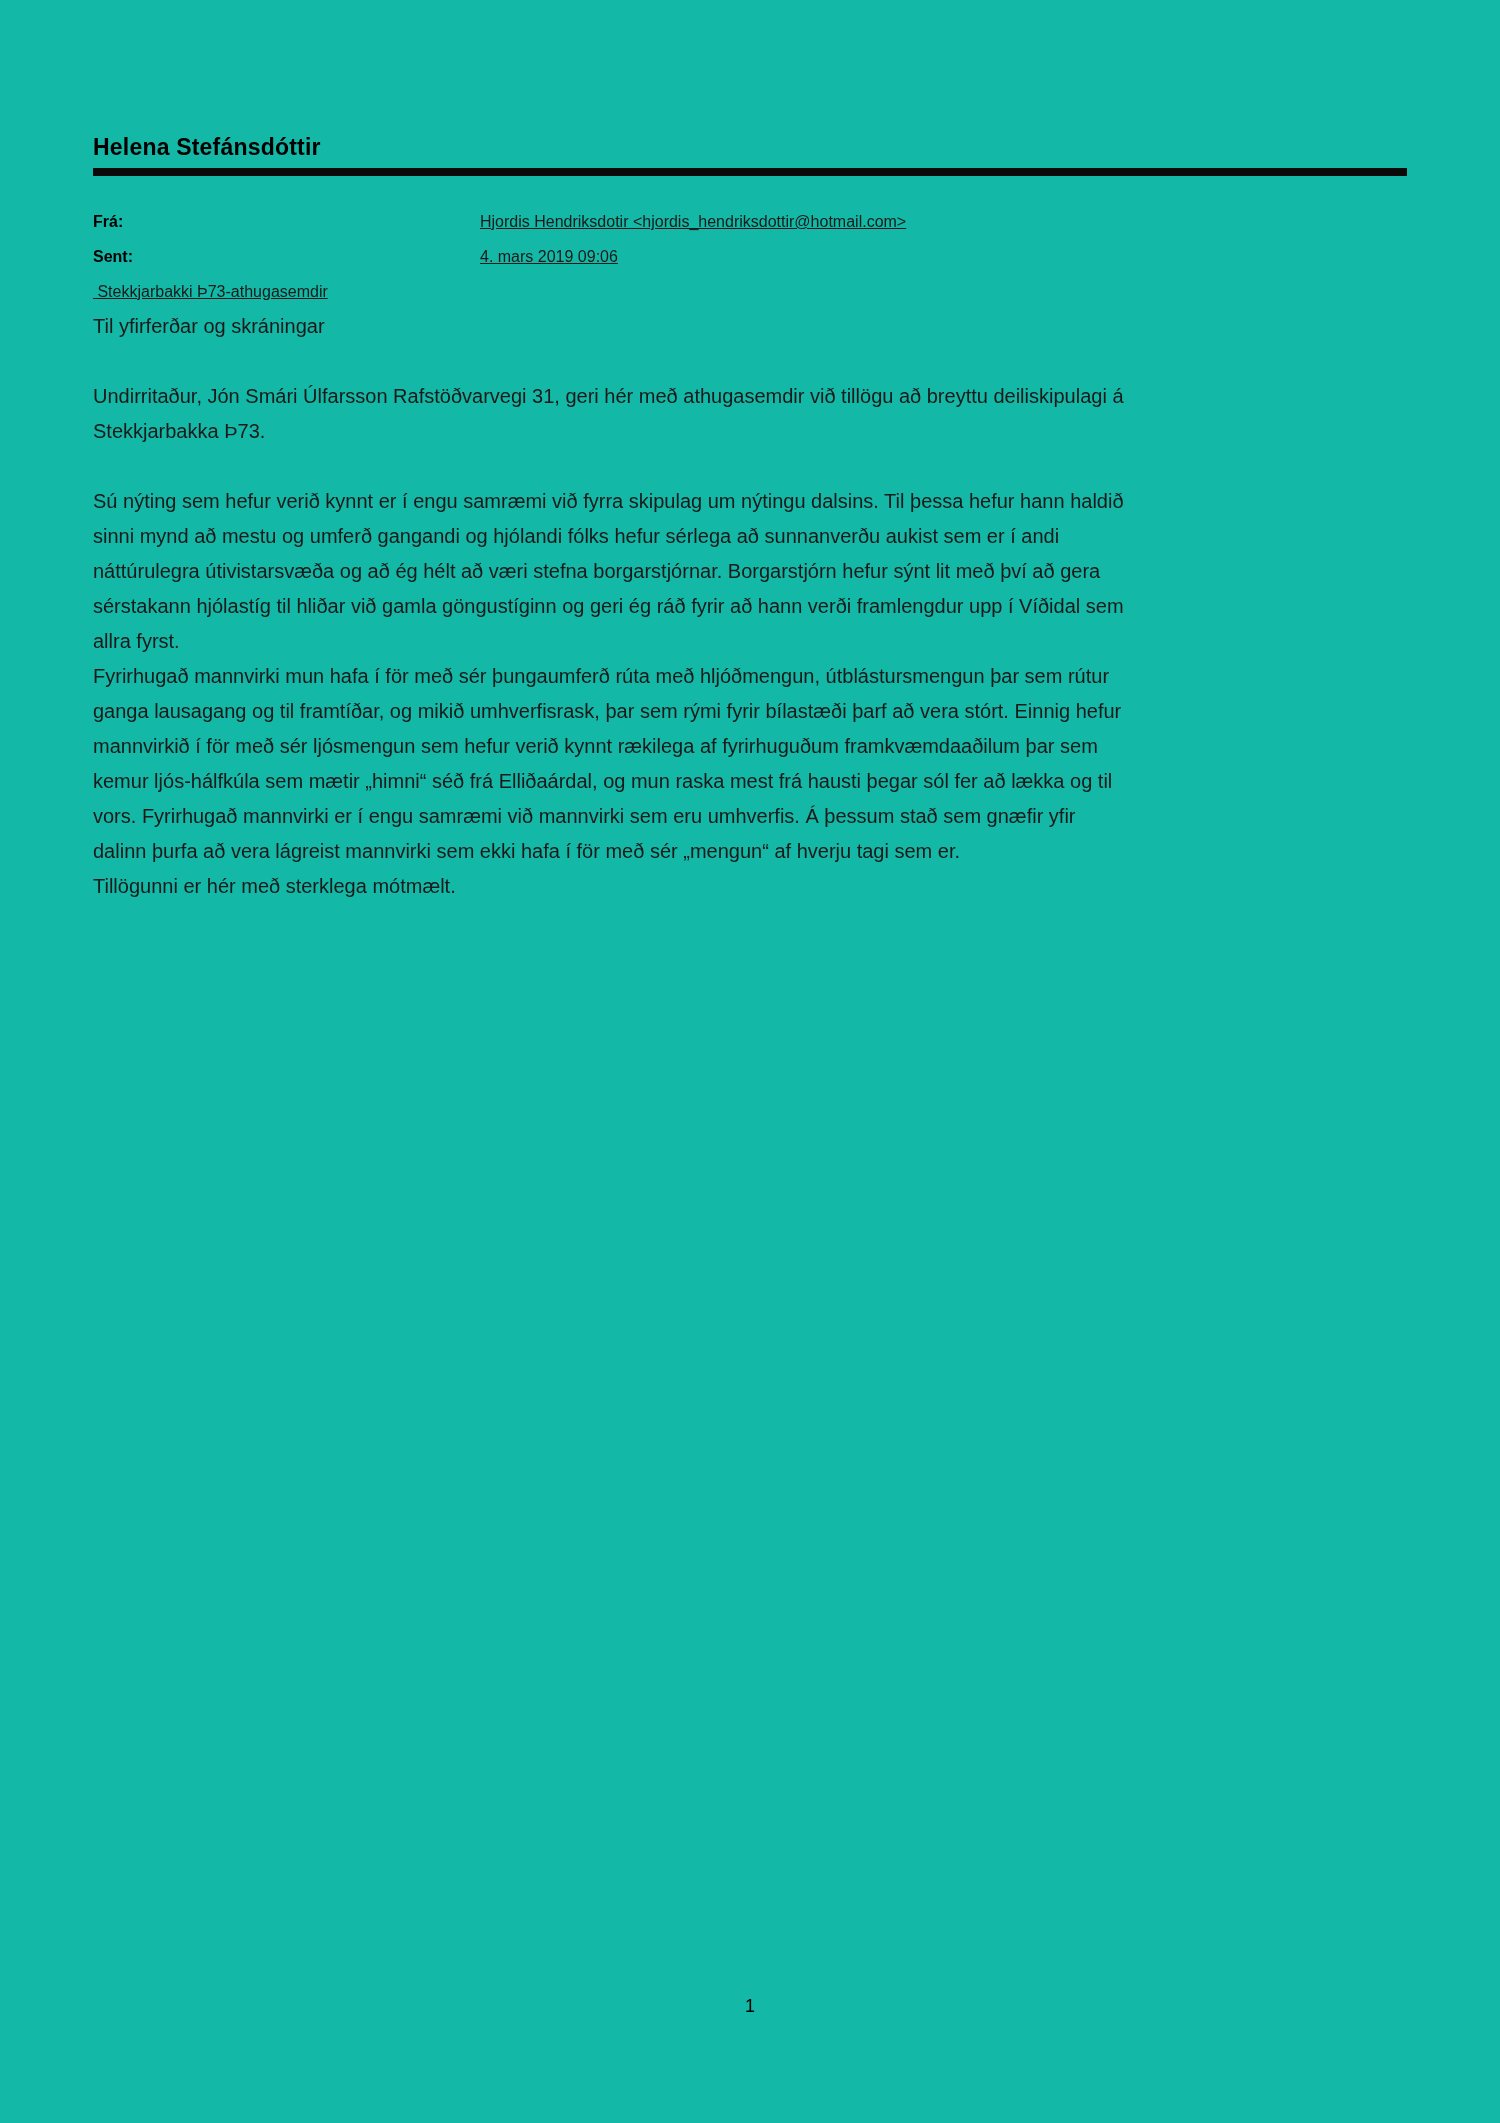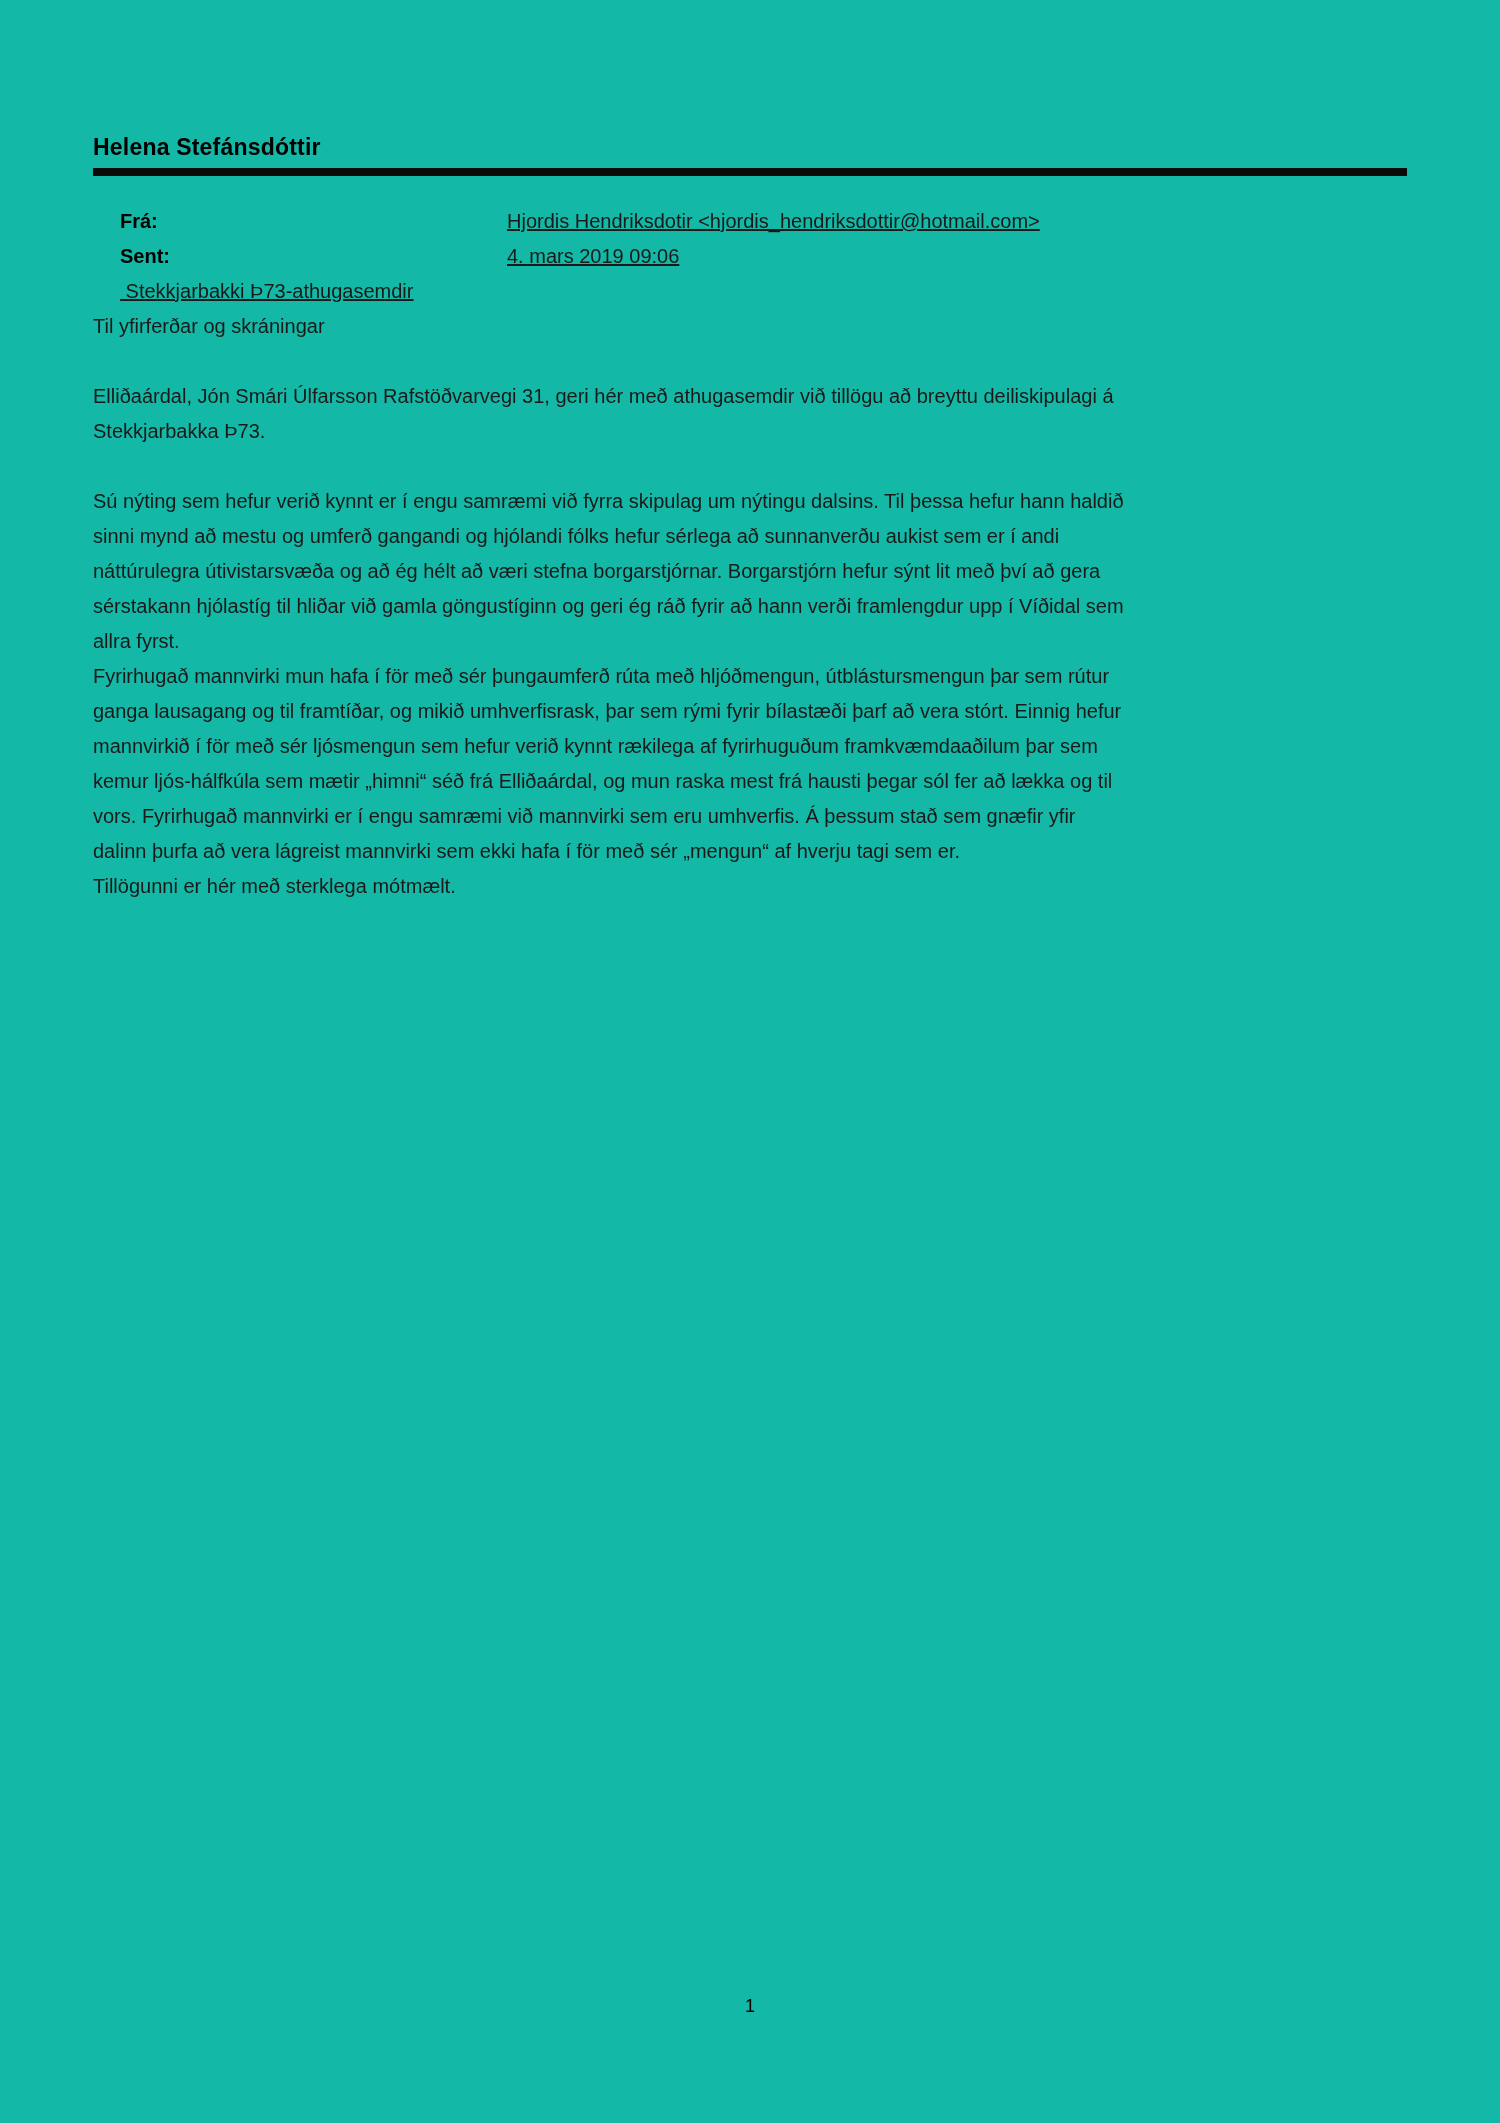--- a/index.html
+++ b/index.html
@@ -26,23 +26,22 @@
     color: #000000;
     letter-spacing: 0.2px;
   }
   .header-rule {
     height: 8px;
     background: #0a0a0a;
     margin-top: 7px;
   }
   .meta {
     margin-top: 28px;
-    font-size: 20px;
+    font-size: 16px;
     line-height: 35px;
-    margin-left: 27px;
   }
   .meta-row { display: flex; }
   .meta-label {
     flex: 0 0 387px;
     font-weight: bold;
     color: #000000;
   }
   .meta-value {
     white-space: pre;
     color: #1a1a1a;
@@ -87,21 +86,21 @@
         <div class="meta-label">Sent:</div>
         <div class="meta-value">4. mars 2019 09:06</div>
       </div>
       <div class="meta-row">
         <div class="meta-value"> Stekkjarbakki Þ73-athugasemdir</div>
       </div>
     </div>
 
     <div class="email-body">
       <div class="para">Til yfirferðar og skráningar</div>
-      <div class="para">Elliðaárdal, Jón Smári Úlfarsson Rafstöðvarvegi 31, geri hér með athugasemdir við tillögu að breyttu deiliskipulagi á
+      <div class="para">Undirritaður, Jón Smári Úlfarsson Rafstöðvarvegi 31, geri hér með athugasemdir við tillögu að breyttu deiliskipulagi á
 Stekkjarbakka Þ73.</div>
       <div class="para">Sú nýting sem hefur verið kynnt er í engu samræmi við fyrra skipulag um nýtingu dalsins. Til þessa hefur hann haldið
 sinni mynd að mestu og umferð gangandi og hjólandi fólks hefur sérlega að sunnanverðu  aukist sem er í andi
 náttúrulegra útivistarsvæða og að ég hélt að væri stefna borgarstjórnar. Borgarstjórn hefur sýnt lit með því að gera
 sérstakann hjólastíg til hliðar við gamla göngustíginn og geri ég ráð fyrir að hann verði framlengdur upp í Víðidal sem
 allra fyrst.
 Fyrirhugað mannvirki mun hafa í för með sér þungaumferð rúta með hljóðmengun, útblástursmengun þar sem rútur
 ganga lausagang og til framtíðar, og mikið umhverfisrask, þar sem rými fyrir bílastæði þarf að vera stórt. Einnig hefur
 mannvirkið í för með sér ljósmengun sem hefur verið kynnt rækilega af fyrirhuguðum framkvæmdaaðilum þar sem
 kemur ljós-hálfkúla sem mætir „himni“ séð frá Elliðaárdal, og mun raska mest frá hausti þegar sól fer að lækka og til

